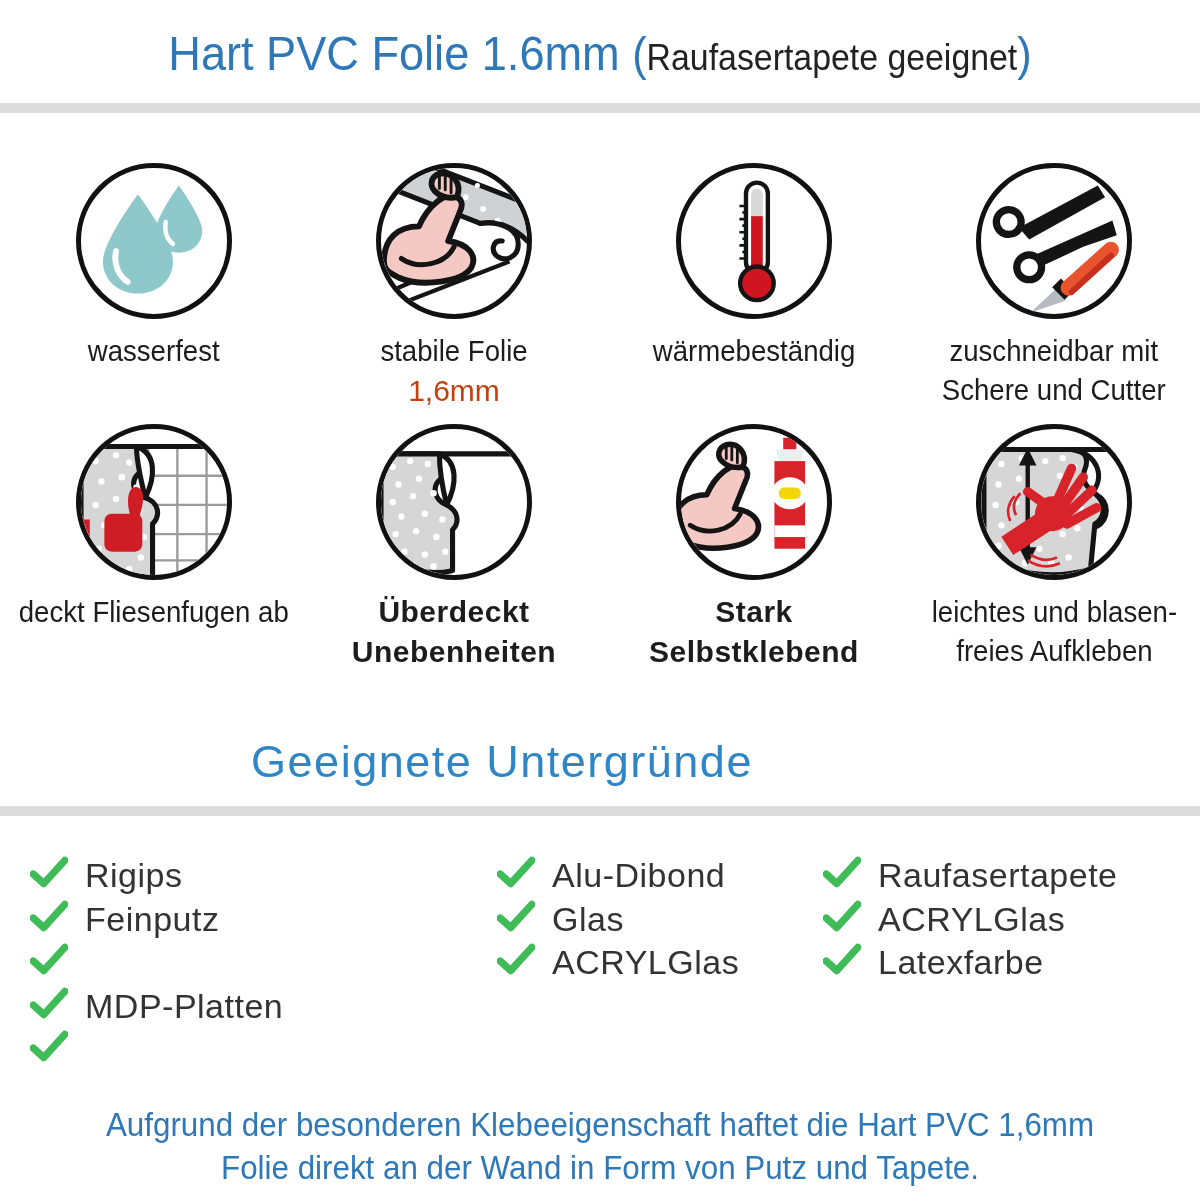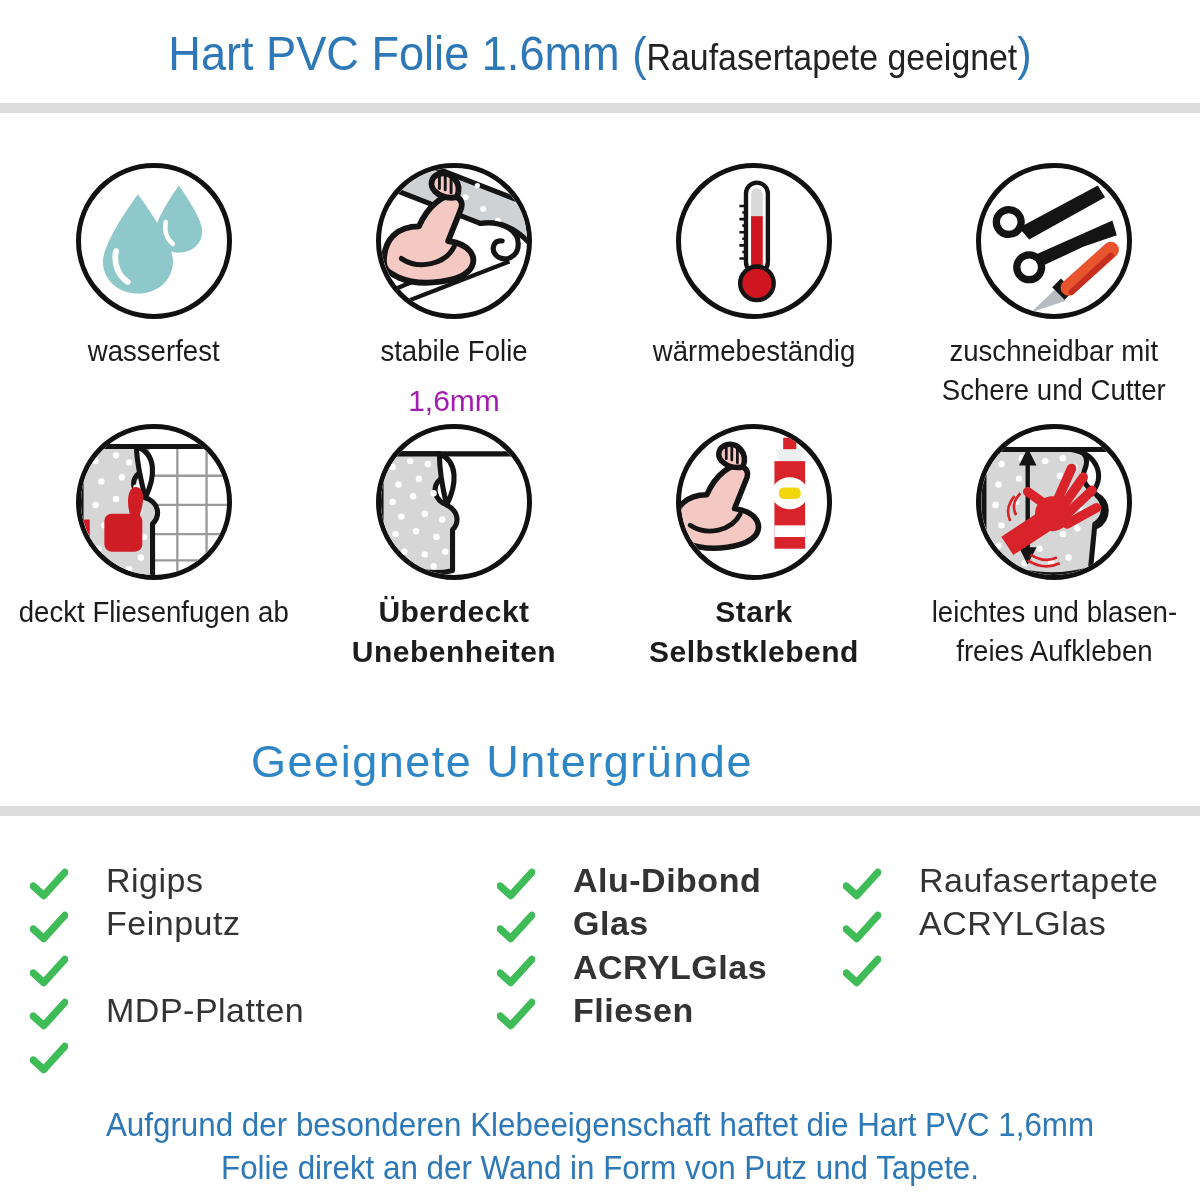--- a/index.html
+++ b/index.html
@@ -22,28 +22,28 @@
             grid-template-columns:repeat(4,300px);}
   .row1{top:163px;} .row2{top:424px;}
   .feat{display:flex;flex-direction:column;align-items:center;}
   .icon-circle{width:146px;height:146px;border:5px solid #111;border-radius:50%;
                overflow:hidden;background:#fff;flex:0 0 auto;}
   .icon-circle svg{width:100%;height:100%;display:block;}
   .feat-label{margin-top:12px;font-size:30px;line-height:39px;text-align:center;
               color:#1c1c1c;white-space:pre-line;}
   .cond{transform:scaleX(.92);transform-origin:50% 0;}
   .boldlab{font-weight:bold;letter-spacing:.5px;line-height:40px;}
-  .feat-sub{margin-top:14px;font-size:30px;color:#a21caf;text-align:right;}
+  .feat-sub{margin-top:4px;font-size:30px;color:#c2410c;text-align:right;}
 
   
   .surf-heading{position:absolute;top:736px;left:0;width:1004px;text-align:center;
                 font-size:45px;color:#2e86c6;letter-spacing:1.5px;}
   .surf-col{position:absolute;top:856px;}
-  .col1{left:30px;} .col2{left:497px;font-weight:bold;} .col3{left:843px;}
-  .surf-item{display:flex;align-items:flex-end;height:43.5px;gap:21px;}
+  .col1{left:30px;} .col2{left:497px;} .col3{left:823px;}
+  .surf-item{display:flex;align-items:flex-start;height:43.5px;}
   .check{width:38px;height:32px;margin-right:17px;flex:0 0 auto;}
   .surf-text{font-size:34px;color:#333;letter-spacing:.5px;white-space:nowrap;}
 
   
   .footer{position:absolute;top:1103px;left:0;width:1200px;text-align:center;
           color:#2e78b8;font-size:33px;line-height:43px;transform:scaleX(.95);
           transform-origin:50% 0;}
 </style>
 </head>
 <body>
@@ -328,45 +328,40 @@
           <path d="M3,17 L13,26 L33,4" stroke="#3fbb57" stroke-width="7" fill="none" stroke-linecap="round" stroke-linejoin="round"></path>
         </svg>
         <span class="surf-text">Glas</span>
       </div>
     <div class="surf-item">
         <svg class="check" viewBox="0 0 36 30">
           <path d="M3,17 L13,26 L33,4" stroke="#3fbb57" stroke-width="7" fill="none" stroke-linecap="round" stroke-linejoin="round"></path>
         </svg>
         <span class="surf-text">ACRYLGlas</span>
       </div>
-    <div class="surf-item">
-        <svg class="check" viewBox="0 0 36 30">
-          <path d="M3,17 L13,26 L33,4" stroke="#3fbb57" stroke-width="7" fill="none" stroke-linecap="round" stroke-linejoin="round"></path>
-        </svg>
-        <span class="surf-text">Fliesen</span>
-      </div>
   </div>
 
   <div class="surf-col col3">
     <div class="surf-item">
         <svg class="check" viewBox="0 0 36 30">
           <path d="M3,17 L13,26 L33,4" stroke="#3fbb57" stroke-width="7" fill="none" stroke-linecap="round" stroke-linejoin="round"></path>
         </svg>
         <span class="surf-text">Raufasertapete</span>
       </div>
     <div class="surf-item">
         <svg class="check" viewBox="0 0 36 30">
           <path d="M3,17 L13,26 L33,4" stroke="#3fbb57" stroke-width="7" fill="none" stroke-linecap="round" stroke-linejoin="round"></path>
         </svg>
         <span class="surf-text">ACRYLGlas</span>
       </div>
     <div class="surf-item">
         <svg class="check" viewBox="0 0 36 30">
           <path d="M3,17 L13,26 L33,4" stroke="#3fbb57" stroke-width="7" fill="none" stroke-linecap="round" stroke-linejoin="round"></path>
         </svg>
+        <span class="surf-text">Latexfarbe</span>
       </div>
   </div>
 
   <div class="footer">
     <div>Aufgrund der besonderen Klebeeigenschaft haftet die Hart PVC 1,6mm</div>
     <div>Folie direkt an der Wand in Form von Putz und Tapete.</div>
   </div>
 
 </div>
 

